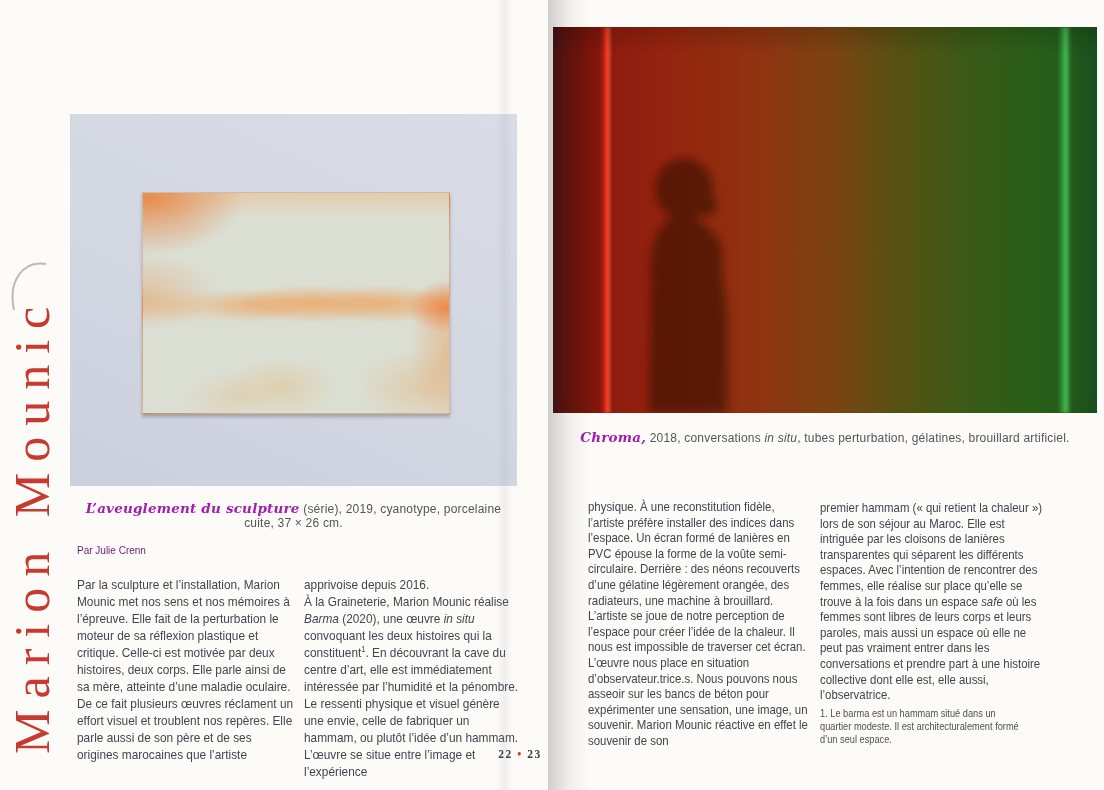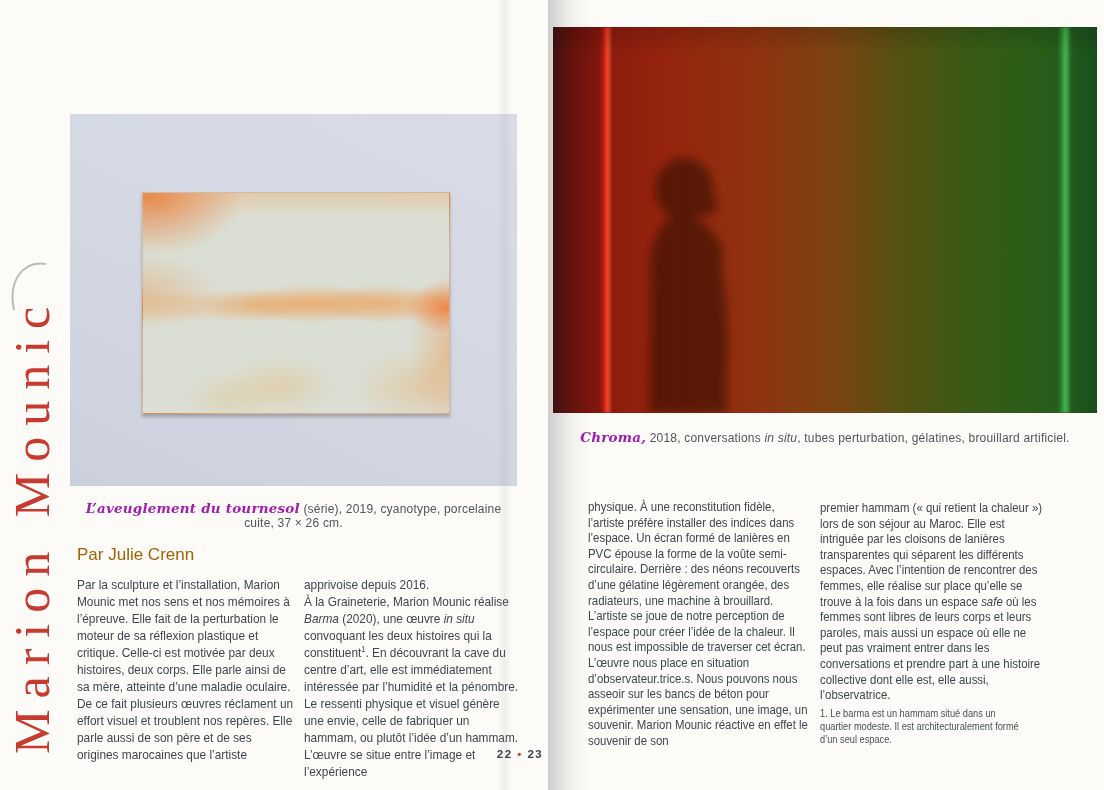--- a/index.html
+++ b/index.html
@@ -48,21 +48,21 @@
     letter-spacing:.2px;
   }
   .cap-left{left:70px;top:500px;width:447px;}
   .cap-right{left:553px;top:429px;width:544px;}
   .serif-it{
     font-family:"DejaVu Serif","Liberation Serif",serif;
     font-style:italic;font-weight:bold;font-size:13.5px;color:#a21caf;
   }
   .it{font-style:italic;}
   .sup{vertical-align:super;font-size:0.62em;line-height:0;}
-  .byline{position:absolute;left:77px;top:545px;font-size:17px;color:#a16207;}
+  .byline{position:absolute;left:77px;top:545px;font-size:10px;color:#701a75;}
   
   .col{
     position:absolute;white-space:pre-line;
     transform:scaleX(0.878);transform-origin:left top;
   }
   .colL{width:248px;font-size:13.5px;line-height:17px;letter-spacing:0;}
   .colR{width:254px;font-size:13px;line-height:15.6px;}
   .c1L{left:77px;top:576px;}
   .c2L{left:304px;top:576px;}
   .c1R{left:588px;top:499px;}
@@ -103,41 +103,41 @@
     background:linear-gradient(to right, rgba(45,45,58,0.22), rgba(45,45,58,0.05) 55%, rgba(45,45,58,0));
     pointer-events:none;
   }
   .gutter-hint{
     position:absolute;left:497px;top:0;width:15px;height:790px;
     background:linear-gradient(to right, rgba(150,155,170,0), rgba(150,155,170,0.14), rgba(150,155,170,0));
     pointer-events:none;
   }
   .folio{
     position:absolute;left:488px;top:748px;width:64px;text-align:center;
-    font-family:Liberation Sans, sans-serif;
+    font-family:Liberation Serif, serif;
     font-weight:bold;font-size:11.5px;letter-spacing:1.5px;color:#3b4049;
   }
   .folio .dot{color:#cf3a31;}
 </style>
 </head>
 <body>
 
 <div id="spread">
 
   <svg class="swash" width="70" height="70" viewBox="0 0 70 70">
     <path d="M 14 58 C 8 30 22 8 46 12" fill="none" stroke="#b3ada5" stroke-width="2" opacity="0.85"></path>
   </svg>
 
   <div class="vtitle">Marion Mounic</div>
 
   <div class="art-frame">
     <div class="artwork"></div>
   </div>
 
-  <div class="caption cap-left"><span class="serif-it">L’aveuglement du tournesol</span><span> (série), 2019, cyanotype, porcelaine cuite, 37 × 26&nbsp;cm.</span></div>
+  <div class="caption cap-left"><span class="serif-it">L’aveuglement du sculpture</span><span> (série), 2019, cyanotype, porcelaine cuite, 37 × 26&nbsp;cm.</span></div>
 
   <div class="byline">Par Julie Crenn</div>
 
   <div class="col colL c1L">Par la sculpture et l’installation, Marion Mounic met nos sens et nos mémoires à l’épreuve. Elle fait de la perturbation le moteur de sa réflexion plastique et critique. Celle-ci est motivée par deux histoires, deux corps. Elle parle ainsi de sa mère, atteinte d’une maladie oculaire. De ce fait plusieurs œuvres réclament un effort visuel et troublent nos repères. Elle parle aussi de son père et de ses origines marocaines que l’artiste</div>
 
   <div class="col colL c2L"><span>apprivoise depuis 2016.
 À la Graineterie, Marion Mounic réalise </span><span class="it">Barma</span><span> (2020), une œuvre </span><span class="it">in situ</span><span> convoquant les deux histoires qui la constituent</span><span class="sup">1</span><span>. En découvrant la cave du centre d’art, elle est immédiatement intéressée par l’humidité et la pénombre. Le ressenti physique et visuel génère une envie, celle de fabriquer un hammam, ou plutôt l’idée d’un hammam. L’œuvre se situe entre l’image et l’expérience</span></div>
 
   <div class="photo">
     <div class="stripe red"></div>

